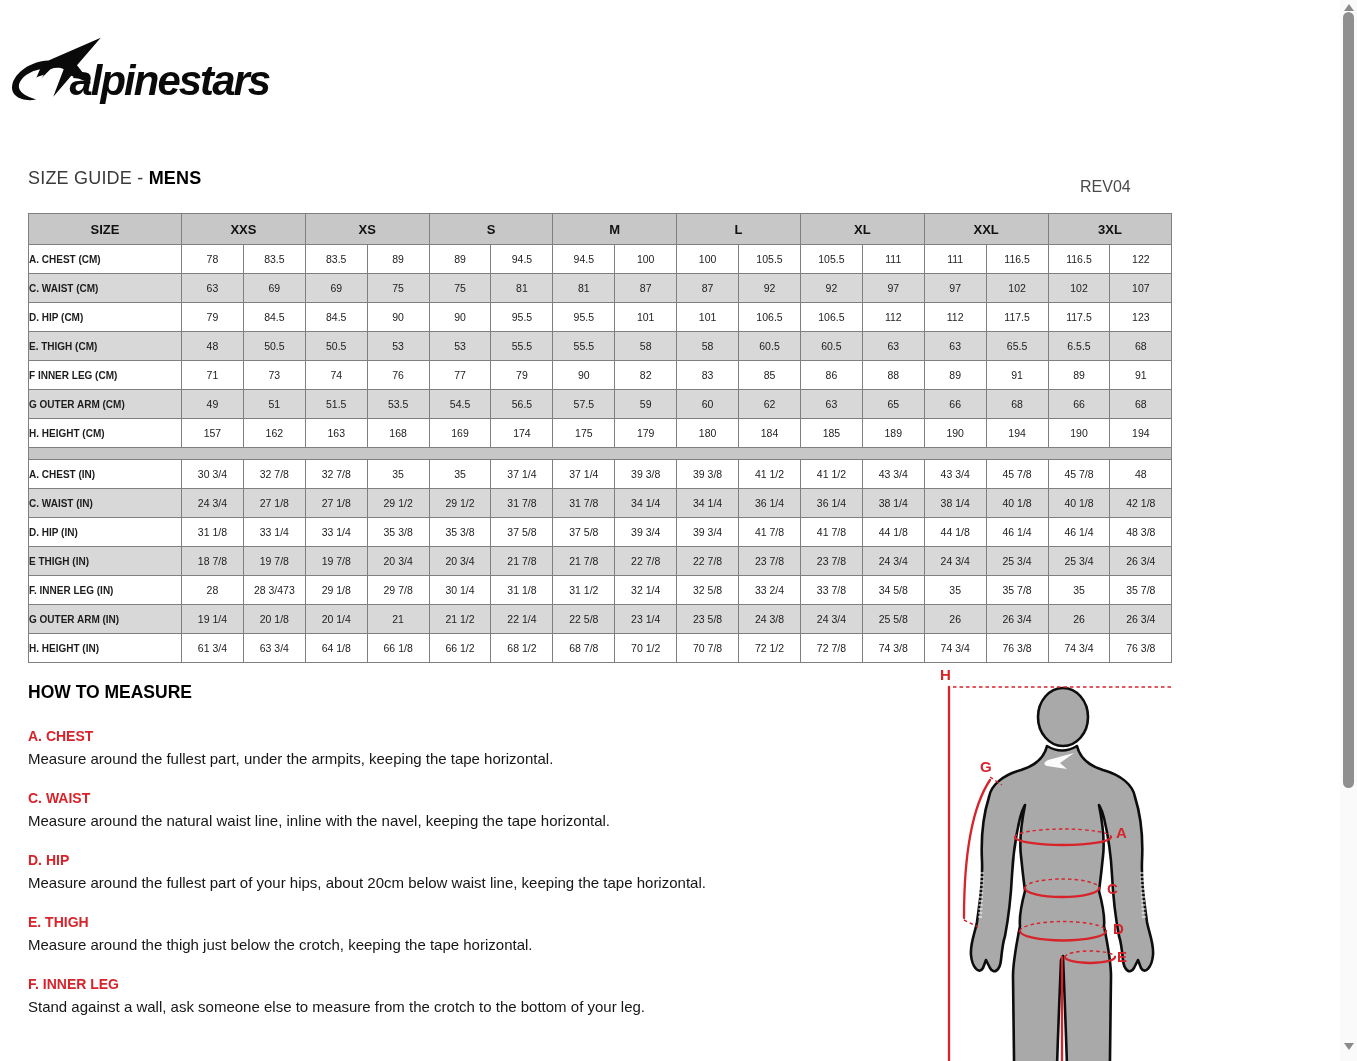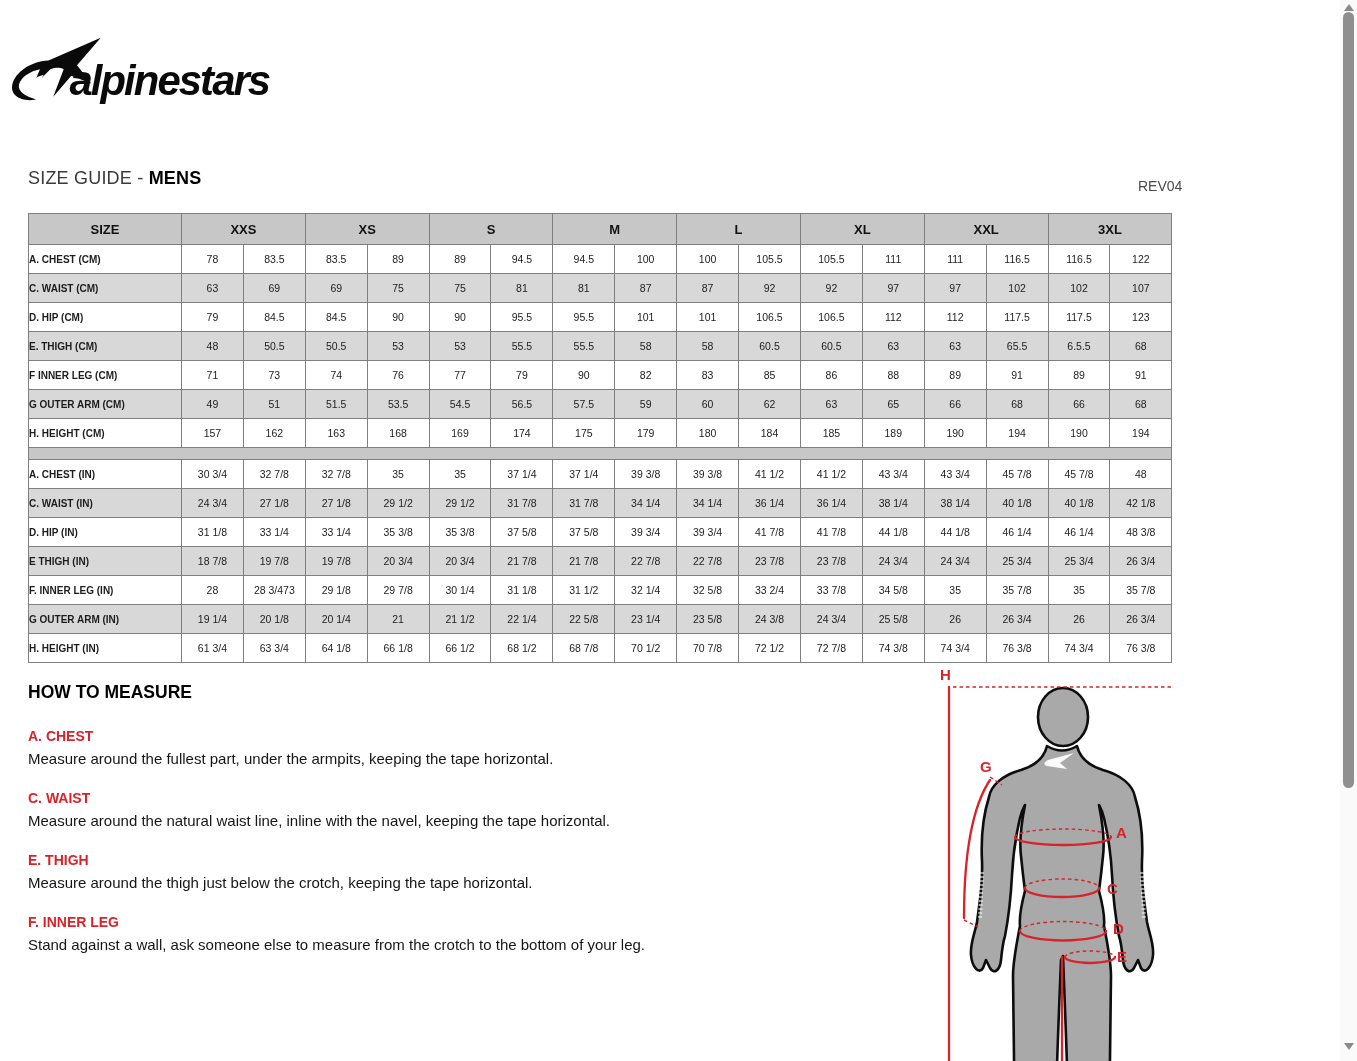--- a/index.html
+++ b/index.html
@@ -2,21 +2,21 @@
 <html style="--red: #d8232a; --hdr-gray: #c7c7c7; --stripe-gray: #d8d8d8; --body-gray: #a9a9a9;"><head>
 <meta charset="utf-8">
 <style>
   html,body{margin:0;padding:0;background:#fff;}
   .page{position:relative;width:1357px;height:1061px;background:#ffffff;overflow:hidden;
         font-family:"Liberation Sans",sans-serif;color:#111;}
   
   .logo{position:absolute;left:8px;top:34px;width:290px;height:76px;}
   .page-title{position:absolute;left:28px;top:168px;font-size:18px;letter-spacing:.2px;color:#3a3a3a;}
   .page-title b{color:#000;}
-  .rev{position:absolute;top:178px;left:1138px;width:36px;font-size:14px;color:#4a4a4a;text-align:left;}
+  .rev{position:absolute;top:178px;left:1080px;width:36px;font-size:16px;color:#4a4a4a;text-align:left;}
   
   .size-table{position:absolute;left:28px;top:213px;border-collapse:collapse;table-layout:fixed;
               width:1143px;}
   .size-table th,.size-table td{border:1px solid #7f7f7f;text-align:center;padding:0;height:28px;
               font-size:10.5px;color:#1c1c1c;overflow:hidden;white-space:nowrap;}
   .size-table th{background:var(--hdr-gray);font-size:13px;height:30px;font-weight:bold;color:#111;}
   .size-table td.lbl{text-align:left;font-weight:bold;font-size:10px;}
   .size-table tr.stripe td{background:var(--stripe-gray);}
   .size-table tr.sep td{background:var(--hdr-gray);height:11px;}
   
@@ -365,20 +365,24 @@
     <div id="measure-blocks">
         <div class="m-block">
           <h3>A. CHEST</h3>
           <p>Measure around the fullest part, under the armpits, keeping the tape horizontal.</p>
         </div>
         <div class="m-block">
           <h3>C. WAIST</h3>
           <p>Measure around the natural waist line, inline with the navel, keeping the tape horizontal.</p>
         </div>
         <div class="m-block">
+          <h3>D. HIP</h3>
+          <p>Measure around the fullest part of your hips, about 20cm below waist line, keeping the tape horizontal.</p>
+        </div>
+        <div class="m-block">
           <h3>E. THIGH</h3>
           <p>Measure around the thigh just below the crotch, keeping the tape horizontal.</p>
         </div>
         <div class="m-block">
           <h3>F. INNER LEG</h3>
           <p>Stand against a wall, ask someone else to measure from the crotch to the bottom of your leg.</p>
         </div>
       </div>
   </div>
 

